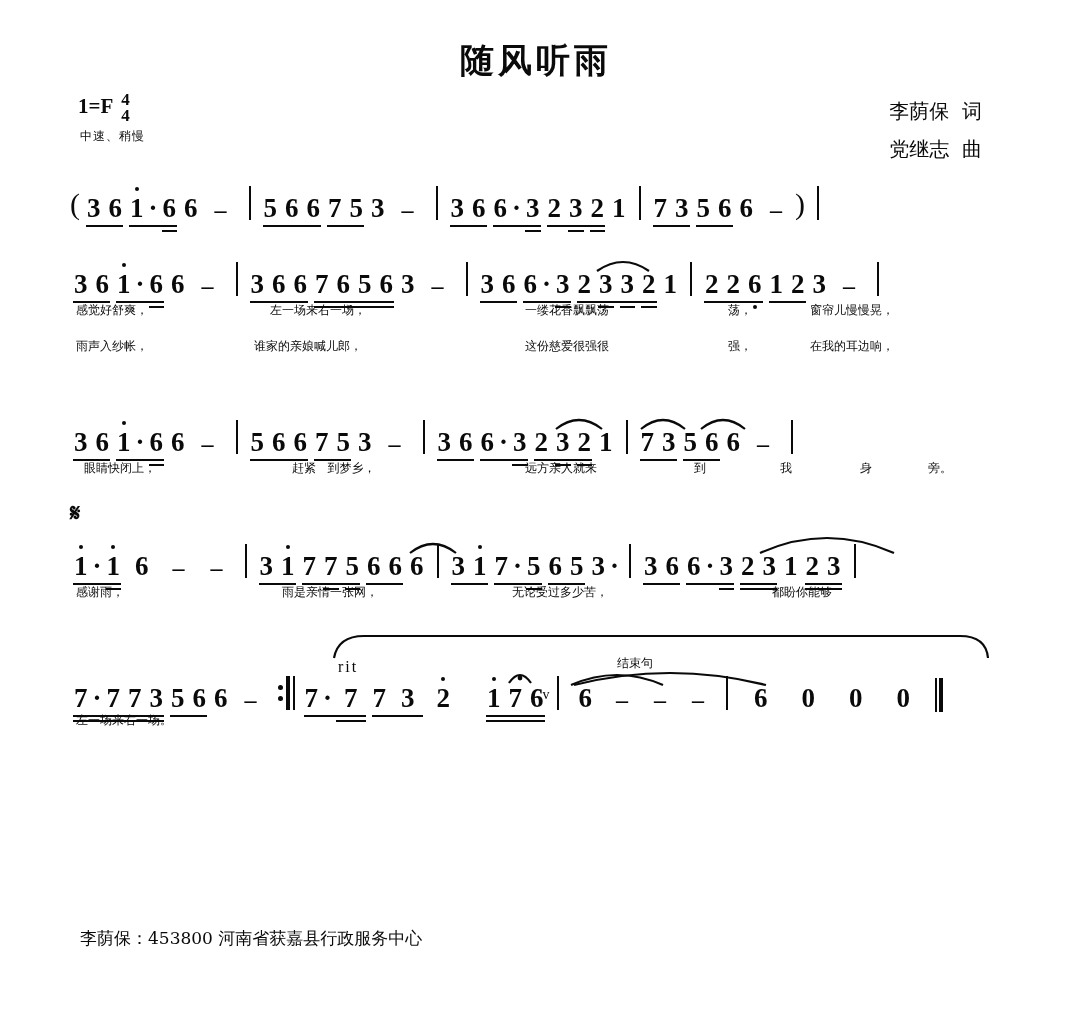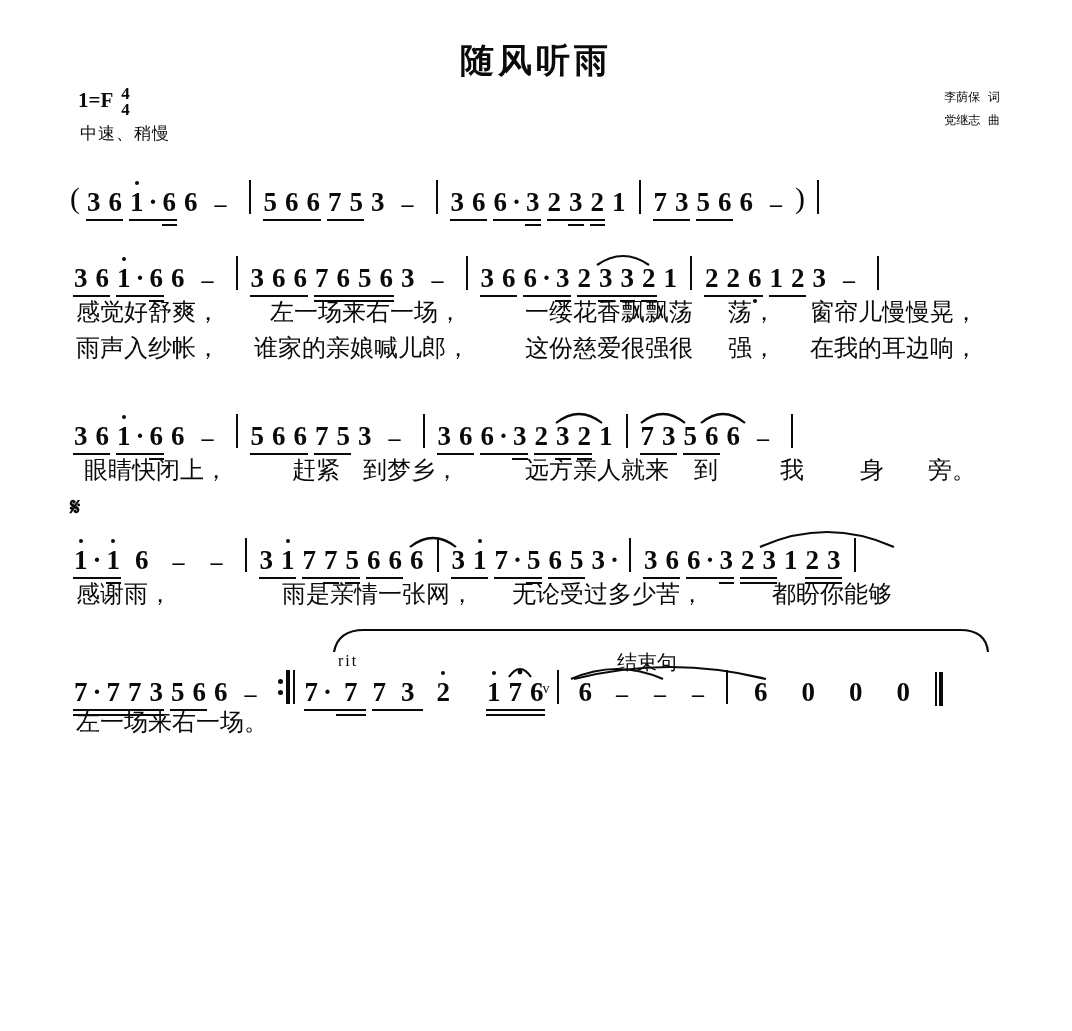--- a/index.html
+++ b/index.html
@@ -15,40 +15,40 @@
 
   
   .title {
     text-align:center;
     font-size:34px;
     font-weight:600;
     letter-spacing:4px;
     padding-top:38px;
     font-family:"DejaVu Serif", serif;
   }
-  .hdr { position:relative; height:74px; margin-top:0; }
+  .hdr { position:relative; height:74px; margin-top:6px; }
   .keysig {
     position:absolute; left:78px; top:4px;
     font-size:21px; font-weight:bold;
     display:flex; align-items:flex-start; gap:5px;
     font-family:"Liberation Serif", serif;
   }
   .keysig .frac {
     display:inline-flex; flex-direction:column;
     align-items:center; line-height:0.92;
     font-size:17px; margin-left:3px; margin-top:-2px;
   }
   .tempo {
     position:absolute; left:80px; top:38px;
-    font-size:17px; letter-spacing:1px;
+    font-size:12px; letter-spacing:1px;
     font-family:"DejaVu Serif", serif;
   }
   .credits {
-    position:absolute; right:72px; top:2px;
-    font-size:12px; line-height:1.9;
+    position:absolute; right:90px; top:2px;
+    font-size:20px; line-height:1.9;
     text-align:left;
     font-family:"DejaVu Serif", serif;
   }
   .credits div { white-space:pre; }
 
   
   .system { position:relative; margin:0 0 4px 0; padding-left:70px; padding-right:44px; }
   .staffline {
     display:flex; align-items:flex-end;
     height:58px;
@@ -117,30 +117,30 @@
 
   .paren { font-size:30px; line-height:1; padding:0 3px 3px 0; align-self:flex-end; font-family:"Liberation Serif",serif; }
 
   
   .slur { position:absolute; pointer-events:none; }
   .slur svg { display:block; overflow:visible; }
 
   
   .segno { position:absolute; font-size:24px; font-weight:bold; }
   .mark-rit { position:absolute; font-size:16px; letter-spacing:2px; font-family:"Liberation Serif",serif; }
-  .mark-end { position:absolute; font-size:20px; font-family:Liberation Sans, sans-serif; }
+  .mark-end { position:absolute; font-size:12px; font-family:Liberation Sans, sans-serif; }
   .fermata { position:absolute; font-size:22px; }
   .breath { position:absolute; font-size:14px; font-family:"Liberation Serif",serif; }
 
   
   .lyrics { padding-left:70px; padding-right:40px; }
   .lyrics .lrow {
     position:relative;
     height:36px;
-    font-size:24px;
+    font-size:12px;
     font-family:"DejaVu Serif", serif;
     white-space:pre;
   }
   .lyrics .lrow span { position:absolute; top:0; }
 
   
   .footer { position:absolute; left:80px; bottom:72px; font-size:17px; line-height:2.4; font-family:"DejaVu Serif",serif; }
   .footer div { white-space:pre; }
 </style>
 </head>
@@ -599,13 +599,14 @@
   </div>
 </div>
 
 <div class="lyrics" style="margin-top:-4px;">
   <div class="lrow">
     <span style="left:6px">左一场来右一场。</span>
   </div>
 </div>
 
 <div class="footer">
+  <div>李荫保：453800 河南省获嘉县行政服务中心</div>
 </div>
 
 </body></html>

